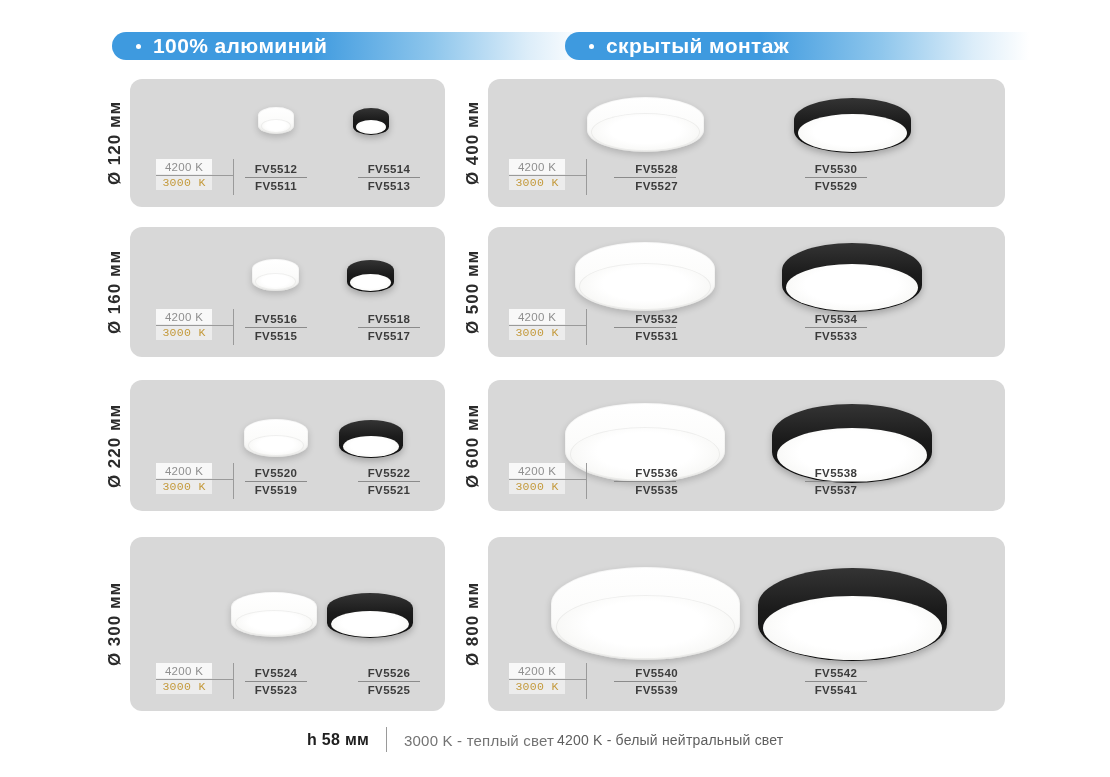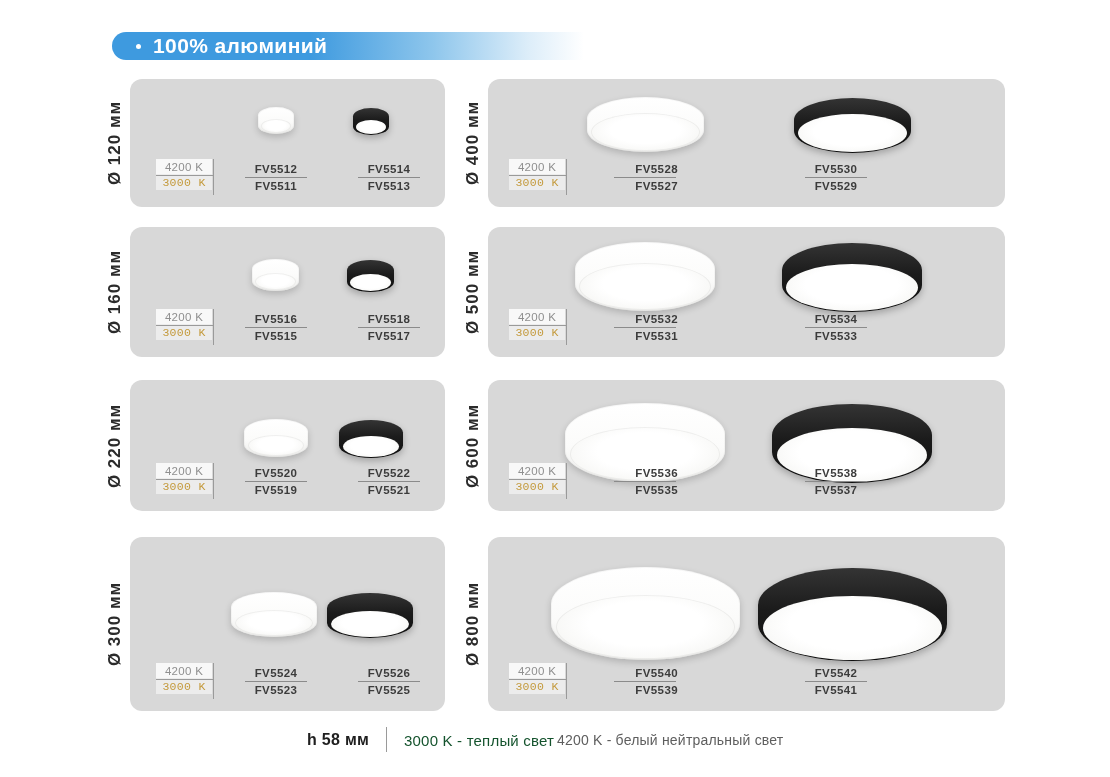--- a/index.html
+++ b/index.html
@@ -69,50 +69,54 @@
   .c4 .lamp { --lw:117px; --lh:55px; --rv:22px;  --fh:38px; --fi:4px; }
   .c4 .lamp.white { left:99px;  top:18px; }  .c4 .lamp.black { left:306px; top:19px; }
   .c5 .lamp { --lw:140px; --lh:69px; --rv:27px;  --fh:47px; --fi:4px; }
   .c5 .lamp.white { left:87px;  top:15px; }  .c5 .lamp.black { left:294px; top:16px; }
   .c6 .lamp { --lw:160px; --lh:79px; --rv:31px;  --fh:54px; --fi:5px; }
   .c6 .lamp.white { left:77px;  top:23px; }  .c6 .lamp.black { left:284px; top:24px; }
   .c7 .lamp { --lw:189px; --lh:93px; --rv:37px;  --fh:64px; --fi:5px; }
   .c7 .lamp.white { left:63px;  top:30px; }  .c7 .lamp.black { left:270px; top:31px; }
 
   
-  .temps { position:absolute; left:26px; bottom:17px; padding-right:2px; }
+  .temps { position:absolute; left:26px; bottom:17px; padding-right:22px; }
   .cr .temps { left:21px; }
   .temps::after { content:''; position:absolute; right:0; top:0; bottom:-5px; width:1px; background:#9a9a9a; }
   .temps::before { content:''; position:absolute; left:0; right:0; top:50%; height:1px; background:#9a9a9a; }
   .trow { width:56px; text-align:center; font-size:11.5px; letter-spacing:.3px; padding:2px 0 1px; }
   .trow.cool { background:rgba(255,255,255,.82); color:#8f8f8f; }
   .trow.warm { background:rgba(255,255,255,.5);  color:#c49a3c;font-family:Liberation Mono, monospace; }
 
   
   .models { position:absolute; bottom:14px; transform:translateX(-50%); width:66px; text-align:center;margin-top:41px; }
   .cl .models.mw { left:146px; }  .cl .models.mb { left:259px; }
   .cr .models.mw { left:157px;text-align:right; }  .cr .models.mb { left:348px; }
   .mnum { font-size:11.5px; font-weight:bold; color:#3c3c3c; letter-spacing:.4px; padding:1px 0; }
   .msep { height:1px; background:#8b8b8b; margin:1px 2px; }
 
   
   .fh    { position:absolute; left:307px; top:731px; font-size:16px; font-weight:bold; color:#1f1f1f; letter-spacing:.3px; }
   .fdiv  { position:absolute; left:386px; top:727px; width:1px; height:25px; background:#9a9a9a; }
-  .fwarm { position:absolute; left:404px; top:732px; font-size:15px; color:#14532d; letter-spacing:.2px; }
+  .fwarm { position:absolute; left:404px; top:732px; font-size:15px; color:#737373; letter-spacing:.2px; }
   .fcool { position:absolute; left:557px; top:732px; font-size:14px; color:#5e5e5e; letter-spacing:.2px;text-align:right; }
 </style>
 </head>
 <body>
 
 <div class="page">
 
   <div class="badge b1">
     <span class="dot"></span>
     <span>100% алюминий</span>
   </div>
+  <div class="badge b2">
+    <span class="dot"></span>
+    <span>скрытый монтаж</span>
+  </div>
 
   <section class="card cl c0">
     <div class="dia">Ø 120 мм</div>
     <div class="lamp white">
         <div class="lbody"></div>
         <div class="lface"></div>
       </div>
     <div class="lamp black">
         <div class="lbody"></div>
         <div class="lface"></div>

